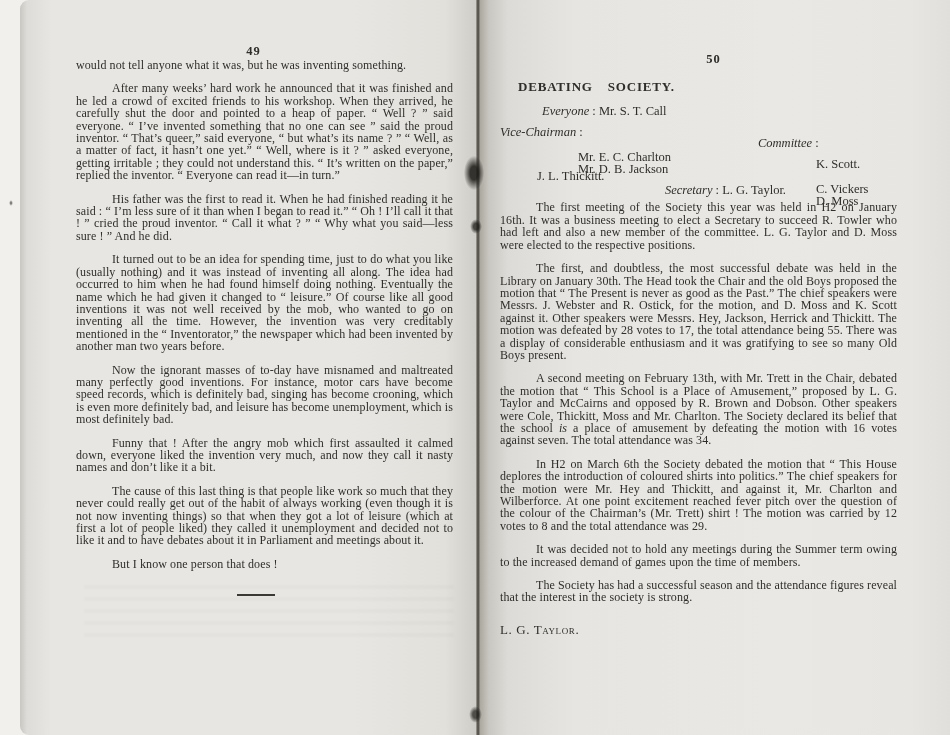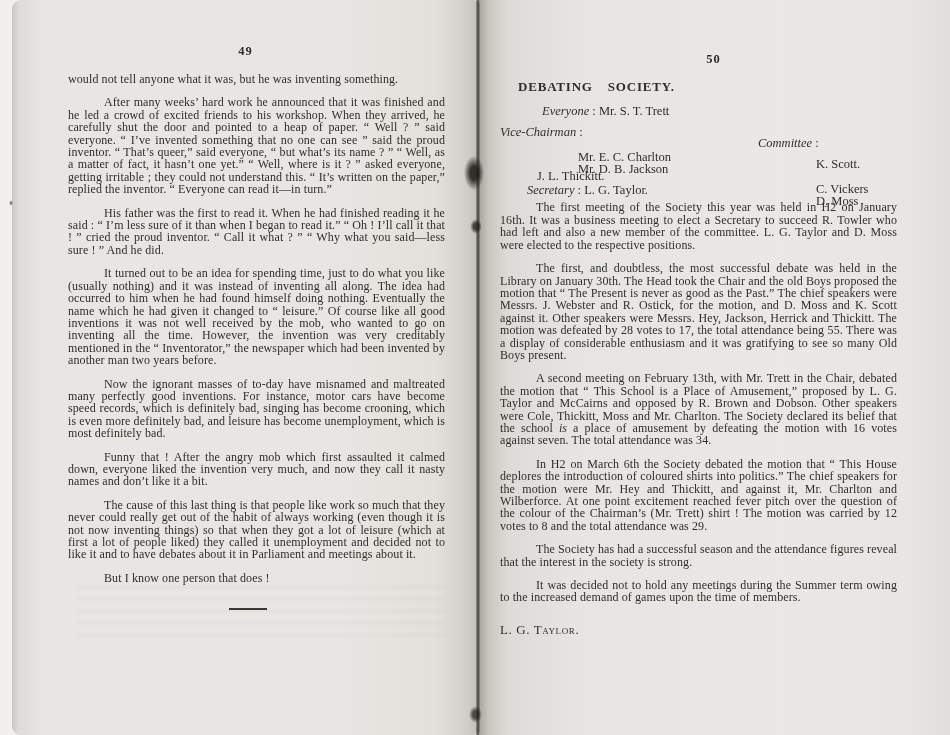--- a/index.html
+++ b/index.html
@@ -6,21 +6,21 @@
   body {
     width:950px; height:735px; position:relative; overflow:hidden;
     background:#f1f0ed;
     font-family:"Liberation Serif","DejaVu Serif",serif;
     color:#2f2e2a;
   }
   .scan { position:absolute; inset:0; }
 
   .page { position:absolute; top:0; bottom:0; }
   .page-left {
-    left:12px; width:470px;
+    left:20px; width:470px;
     background:linear-gradient(90deg,#c9c7c2 0,#dedcd8 7px,#e7e6e2 32px,#e7e6e2 330px,#e1e0db 425px,#cfcdc7 456px,#bab7b0 470px);
     border-radius:9px;
   }
   .page-right {
     left:480px; width:470px;
     background:linear-gradient(90deg,#aba89f 0,#c9c7c1 9px,#dcdbd7 28px,#e6e5e1 95px,#e9e8e4 300px,#e7e6e2 430px,#e0dfdb 470px);
   }
   .gutter-line {
     position:absolute; left:476px; top:0; bottom:0; width:4px;
     background:linear-gradient(90deg,rgba(55,52,44,.25),rgba(42,39,33,.85) 50%,rgba(55,52,44,.3));
@@ -46,21 +46,21 @@
   .pagenum-right { margin-top:52px; position:relative; left:15px; }
 
   .body-text p {
     margin:0 0 11px 0;
     font-size:12px; line-height:12.4px;
     text-align:justify; text-indent:36px;
     letter-spacing:.1px;
   }
   .body-text p.noindent { text-indent:0; }
   .body-text p:last-child { margin-bottom:0; }
-  .tb-left.body-start { margin-top:14px; }
+  .tb-left.body-start { }
 
   .end-rule {
     width:38px; height:2px; background:#3b3934;
     margin:24px auto 0 auto; position:relative; left:-9px;
   }
 
   .society-title {
     margin-top:12px; text-align:left; position:relative; left:18px;
     font-weight:bold; font-size:13px; letter-spacing:.8px; word-spacing:11px;
   }
@@ -68,21 +68,21 @@
   .officers { margin-top:10px; font-size:12.5px; line-height:12.5px; }
   .orow { display:flex; margin-bottom:0; }
   .orow-first { margin-bottom:8px; }
   .o-left  { flex:0 0 258px; }
   .o-right { flex:1;margin-top:32px; }
   .lbl-indent  { padding-left:42px; display:inline-block; }
   .name-indent { padding-left:78px; display:inline-block; }
   .cm-indent   { padding-left:37px; display:inline-block; }
   .orow + .orow:not(.orow-first) { margin-top:0;gap:21px; }
   .officers .orow { height:12.6px; }
-  .secretary { margin-top:8px; position:relative; left:27px;
+  .secretary { margin-top:8px; text-align:center; position:relative; left:27px;
                font-size:12.5px; }
 
   .rp-body { margin-top:5px; }
 
   .signature {
     margin-top:18px; text-align:left; padding-right:18px;
     font-variant:small-caps; letter-spacing:.6px; font-size:13px;
   }
 
   .ghost {
@@ -115,21 +115,21 @@
   </div>
 
   <div class="page page-right">
     <div class="textblock tb-right pagenum pagenum-right">50</div>
 
     <div class="textblock tb-right society-title">DEBATING SOCIETY.</div>
 
     <div class="textblock tb-right officers">
       <div class="orow orow-first">
         <div class="o-left">
-          <span class="lbl-indent"><i>Everyone</i><span> :  Mr. S. T. Trett</span></span>
+          <span class="lbl-indent"><i>Everyone</i><span> :  Mr. S. T. Call</span></span>
         </div>
         <div class="o-right">
           <i>Committee</i><span> :</span>
         </div>
       </div>
       <div class="orow">
         <div class="o-left">
           <i>Vice-Chairman</i><span> :</span>
         </div>
         <div class="o-right"><span class="cm-indent">K. Scott.</span></div>
@@ -148,22 +148,22 @@
       <div class="secretary">
         <i>Secretary</i><span> :  L. G. Taylor.</span>
       </div>
     </div>
 
     <div class="textblock tb-right rp-body body-text">
       <p>The first meeting of the Society this year was held in H2 on January 16th.  It was a business meeting to elect a Secretary to succeed R. Towler who had left and also a new member of the committee. L. G. Taylor and D. Moss were elected to the respective positions.</p>
       <p>The first, and doubtless, the most successful debate was held in the Library on January 30th.  The Head took the Chair and the old Boys proposed the motion that “ The Present is never as good as the Past.”  The chief speakers were Messrs. J. Webster and R. Ostick, for the motion, and D. Moss and K. Scott against it.  Other speakers were Messrs. Hey, Jackson, Herrick and Thickitt.  The motion was defeated by 28 votes to 17, the total attendance being 55.  There was a display of considerable enthusiasm and it was gratifying to see so many Old Boys present.</p>
       <p><span>A second meeting on February 13th, with Mr. Trett in the Chair, debated the motion that “ This School is a Place of Amusement,” proposed by L. G. Taylor and McCairns and opposed by R. Brown and Dobson.  Other speakers were Cole, Thickitt, Moss and Mr. Charlton.  The Society declared its belief that the school </span><i>is</i><span> a place of amusement by defeating the motion with 16 votes against seven.  The total attendance was 34.</span></p>
       <p>In H2 on March 6th the Society debated the motion that “ This House deplores the introduction of coloured shirts into politics.”  The chief speakers for the motion were Mr. Hey and Thickitt, and against it, Mr. Charlton and Wilberforce.  At one point excitement reached fever pitch over the question of the colour of the Chairman’s (Mr. Trett) shirt !  The motion was carried by 12 votes to 8 and the total attendance was 29.</p>
+      <p>It was decided not to hold any meetings during the Summer term owing to the increased demand of games upon the time of members.</p>
       <p>The Society has had a successful season and the attendance figures reveal that the interest in the society is strong.</p>
-      <p>It was decided not to hold any meetings during the Summer term owing to the increased demand of games upon the time of members.</p>
     </div>
 
     <div class="textblock tb-right signature">L. G. Taylor.</div>
 
   </div>
 
   <div class="gutter-line"></div>
   <div class="blob blob-1"></div>
   <div class="blob blob-2"></div>
   <div class="blob blob-3"></div>

